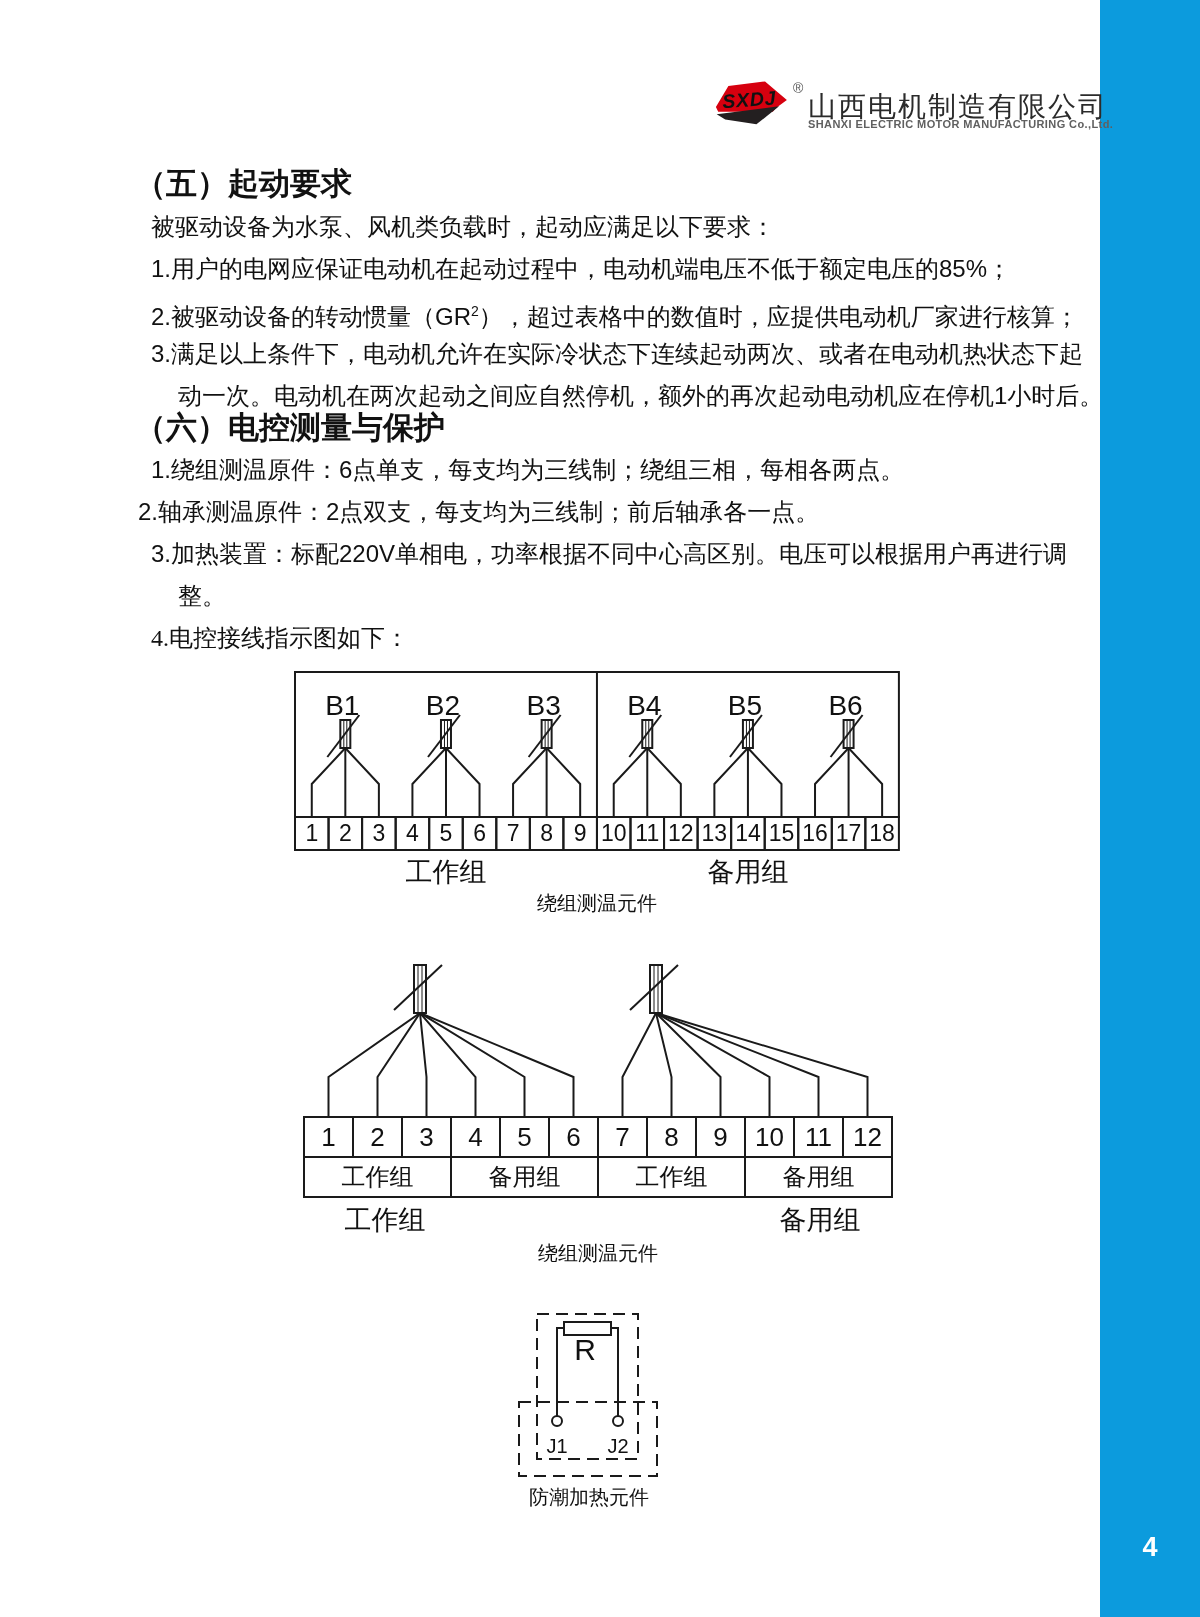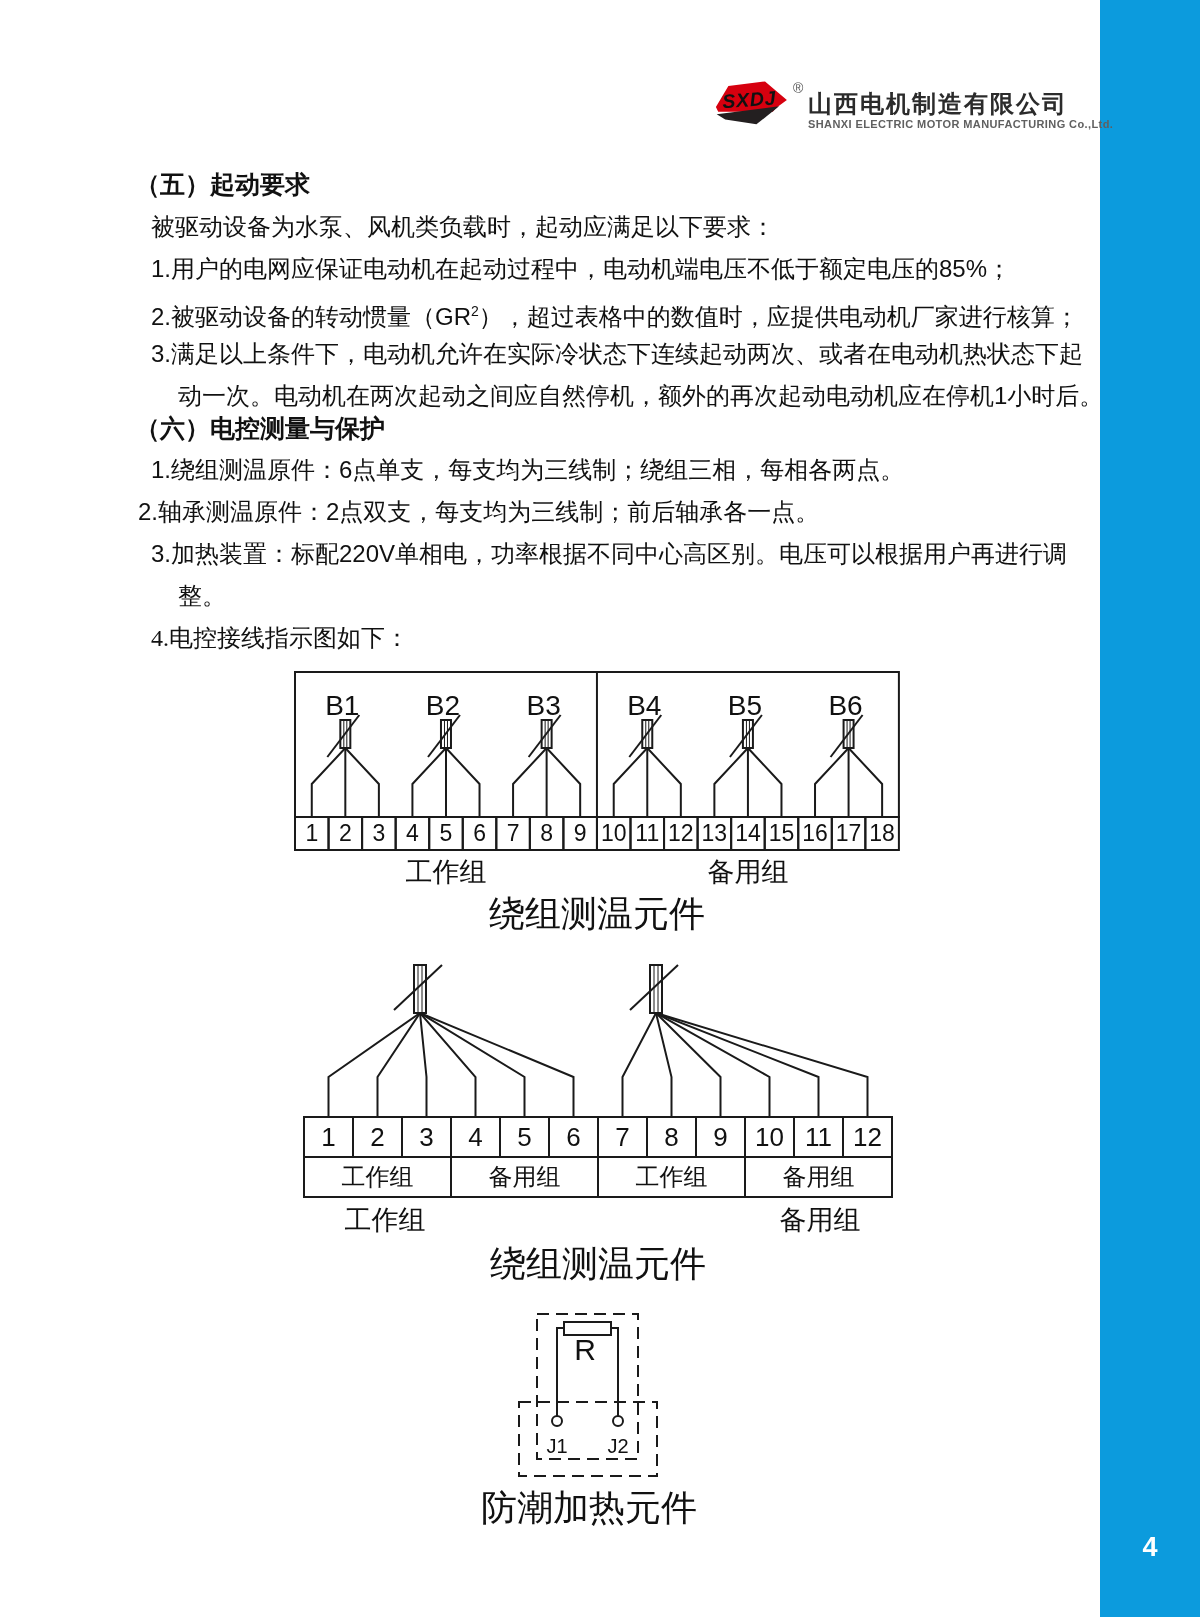--- a/index.html
+++ b/index.html
@@ -7,31 +7,31 @@
     width:1200px;height:1617px;position:relative;background:#ffffff;
     font-family:"Liberation Sans","DejaVu Sans",sans-serif;color:#111;
     overflow:hidden;
   }
   #blue-col{position:absolute;top:0;right:0;width:100px;height:1617px;background:#0c9bdd}
   #page-num{position:absolute;top:1532px;left:1100px;width:100px;text-align:center;
     color:#fff;font-size:27px;font-weight:bold}
   
   #logo{position:absolute;left:712px;top:78px;width:78px;height:52px;overflow:visible}
   #reg{position:absolute;left:793px;top:80px;font-size:14px;color:#555}
-  #company-cn{position:absolute;left:808px;top:88px;font-size:24px;font-weight:bold;
+  #company-cn{position:absolute;left:808px;top:88px;font-size:28px;font-weight:normal;
     letter-spacing:2px;color:#2b2b2b;white-space:nowrap}
   #company-en{position:absolute;left:808px;top:118px;font-size:11px;font-weight:bold;
     color:#606060;letter-spacing:0.4px;white-space:nowrap}
   
   .line{position:absolute;font-size:24px;line-height:28px;white-space:nowrap;color:#111}
-  .line.heading{font-weight:bold;font-size:25px}
+  .line.heading{font-weight:bold;font-size:31px}
   .line sup{font-size:14px}
   
   .dlabel{position:absolute;font-size:27px;color:#111;transform:translateX(-50%);white-space:nowrap}
-  .caption{position:absolute;font-size:36px;color:#111;transform:translateX(-50%);white-space:nowrap}
+  .caption{position:absolute;font-size:20px;color:#111;transform:translateX(-50%);white-space:nowrap}
   svg.diagram{position:absolute;overflow:visible}
   svg text{font-family:"Liberation Sans","DejaVu Sans",sans-serif;fill:#111}
   .ln{stroke:#1a1a1a;stroke-width:2;fill:none}
   .lnf{stroke:#1a1a1a;stroke-width:2;fill:#ffffff}
   .hatch{stroke:#1a1a1a;stroke-width:1;fill:none}
 </style>
 </head>
 <body>
 
 <div id="blue-col" style="background: rgb(12, 155, 221);"></div>

